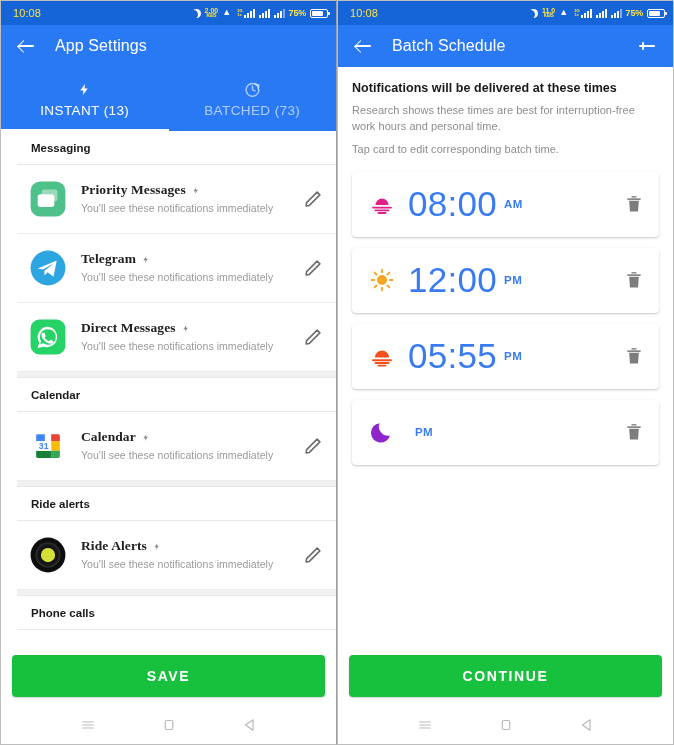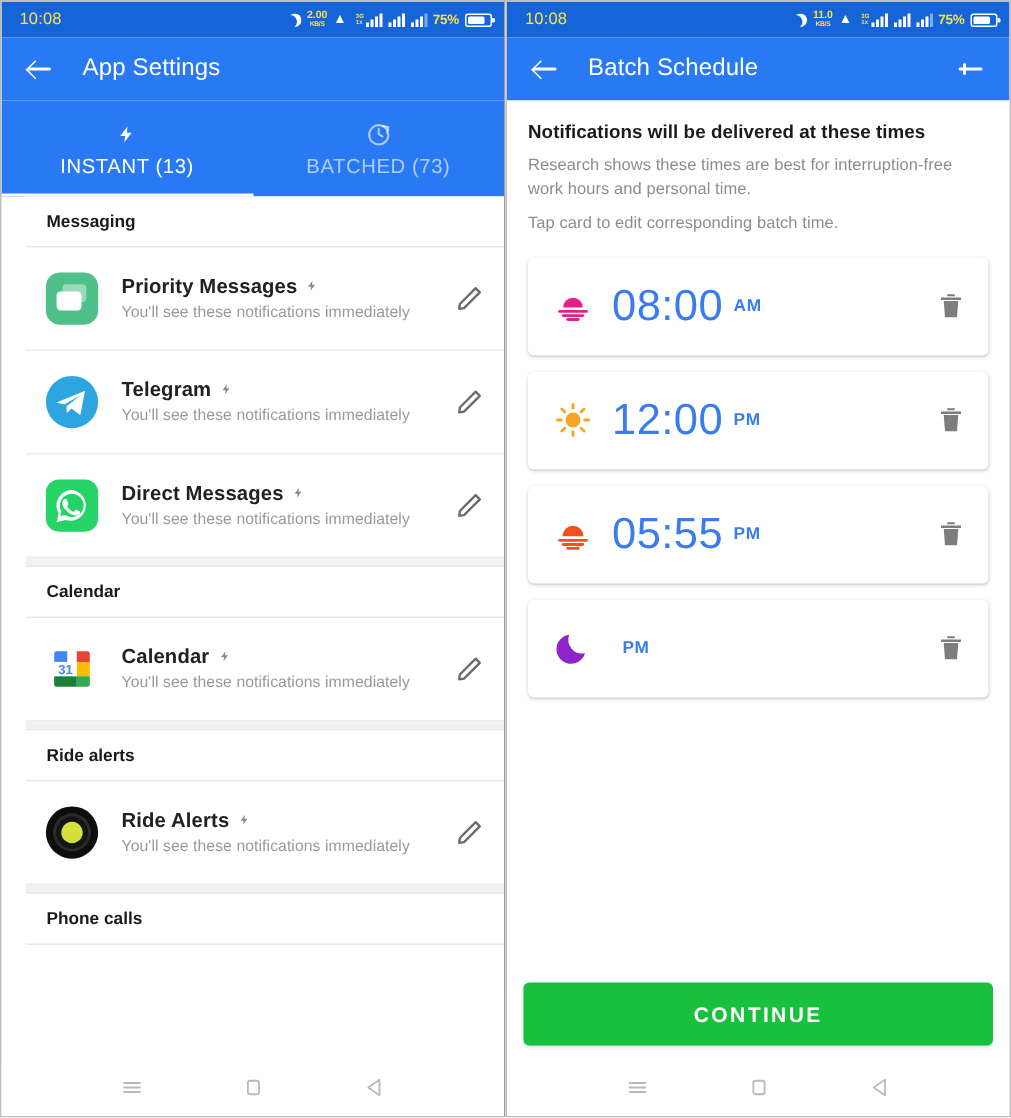--- a/index.html
+++ b/index.html
@@ -139,21 +139,21 @@
   .row {
     display: flex; align-items: center;
     padding: 9px 12px 9px 12px;
     border-bottom: 1px solid #ececec;
     cursor: pointer;
     min-height: 69px;
   }
   .row-ico { flex: 0 0 38px; width: 38px; height: 38px; margin-right: 14px; }
   .row-ico svg { display: block; width: 38px; height: 38px; }
   .row-txt { flex: 1 1 auto; min-width: 0; }
-  .row-title-line { display: flex; align-items: center; gap: 6px; }
+  .row-title-line { display: flex; align-items: center; gap: 6px; font-family: Liberation Serif, serif; }
   .row-title { font-size: 13.5px; font-weight: bold; color: #212121; letter-spacing: .1px; }
   .mini-bolt { width: 8px; height: 11px; display: block; }
   .row-sub { font-size: 10.5px; color: #9a9a9a; margin-top: 6px; letter-spacing: .05px; }
   .pencil { flex: 0 0 22px; width: 22px; height: 22px; cursor: pointer; }
   .pencil svg { display: block; width: 22px; height: 22px; }
 
   
   .rcontent { flex: 1 1 auto; background: #ffffff; padding: 14px 14px 0; overflow: hidden; }
   .r-h1 { font-size: 12.5px; font-weight: bold; color: #1a1a1a; letter-spacing: .05px; }
   .r-p {
@@ -162,21 +162,21 @@
   }
   .cards { margin-top: 14px; display: flex; flex-direction: column; gap: 11px; }
   .card {
     background: #ffffff; border-radius: 4px;
     box-shadow: 0 1px 3px rgba(0,0,0,.16), 0 1px 1px rgba(0,0,0,.08);
     height: 65px; display: flex; align-items: center;
     padding: 0 15px 0 18px; cursor: pointer;
   }
   .card-ico { flex: 0 0 24px; width: 24px; height: 24px; margin-right: 14px; }
   .card-ico svg { display: block; width: 24px; height: 24px; }
-  .card-time { font-size: 29px; color: #3a7cf0; font-weight: 400; letter-spacing: .3px; }
+  .card-time { font-size: 35px; color: #3a7cf0; font-weight: 400; letter-spacing: .3px; }
   .card-mer { font-size: 11.5px; color: #3a7cf0; font-weight: 700; margin-left: 7px; letter-spacing: .4px; }
   .trash { margin-left: auto; width: 20px; height: 22px; cursor: pointer; }
   .trash svg { display: block; width: 20px; height: 22px; }
 
   
   .cta-wrap { flex: 0 0 auto; padding: 7px 11px 9px; background: #ffffff; }
   .cta {
     width: 100%; height: 42px; border: none; border-radius: 4px;
     background: #17c13e; color: #ffffff;
     font-family: "Liberation Sans", sans-serif;
@@ -409,20 +409,23 @@
           <svg viewBox="0 0 24 24" fill="none" stroke="#6b6b6b" stroke-width="1.7" stroke-linecap="round" stroke-linejoin="round">
             <path d="M16.5 4.5 L19.5 7.5 L8 19 L4.5 19.5 L5 16 Z"></path>
           </svg>
         </span>
       </div>
 
       <div class="sect-gap"></div>
       <div class="sect-hdr">Phone calls</div>
     </div>
 
+    <div class="cta-wrap">
+      <button class="cta">SAVE</button>
+    </div>
 
     <div class="navbar">
       <span class="nav-ico">
         <svg viewBox="0 0 24 24" stroke="#b9b9b9" stroke-width="1.6" stroke-linecap="round">
           <path d="M5 8 h14 M5 12 h14 M5 16 h14"></path>
         </svg>
       </span>
       <span class="nav-ico">
         <svg viewBox="0 0 24 24" fill="none" stroke="#b9b9b9" stroke-width="1.6">
           <rect x="7" y="6" width="10" height="12" rx="2"></rect>

